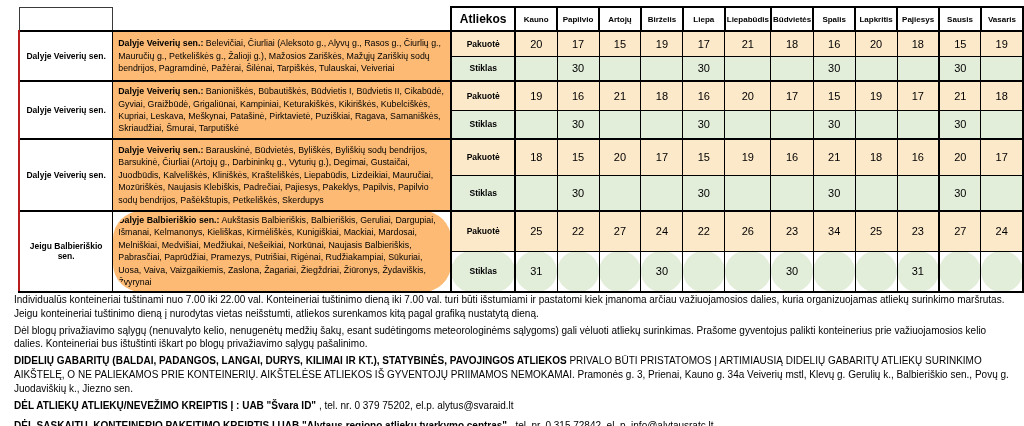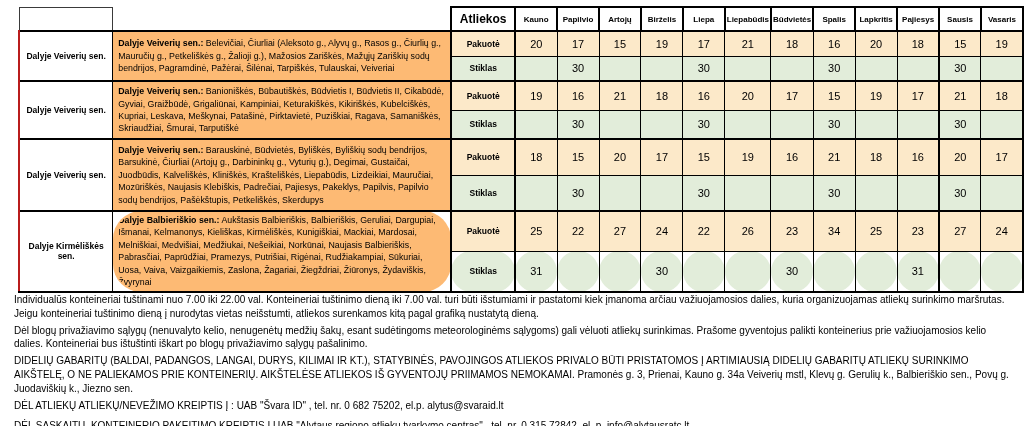--- a/index.html
+++ b/index.html
@@ -40,21 +40,21 @@
   td.num { text-align:center; font-size:11px; }
   tr.block-start td { border-top-width:2px; }
   .thick-left { border-left-width:2px !important; }
   .last-col { border-right-width:2px !important; }
   .last-block { border-bottom-width:2px !important;border-radius:28px; }
   .notes {
     position:absolute; left:14px; top:293px; width:1000px;
     font-size:10px; line-height:1.38;
   }
   .notes p { margin:0 0 3px 0; }
-  .notes .b { font-weight:normal; }
+  .notes .b { font-weight:bold; }
   .gap-top { margin-top:7px !important; }
 </style>
 </head>
 <body>
 
 <div class="sched-wrap">
   <table id="schedule-table">
     <colgroup id="cols">
         <col style="width: 94px;">
         <col style="width: 340px;">
@@ -182,21 +182,21 @@
           <td class="num" style="background: rgb(226, 237, 218);">30</td>
           <td class="num" style="background: rgb(226, 237, 218);"></td>
           <td class="num" style="background: rgb(226, 237, 218);"></td>
           <td class="num" style="background: rgb(226, 237, 218);">30</td>
           <td class="num" style="background: rgb(226, 237, 218);"></td>
           <td class="num" style="background: rgb(226, 237, 218);"></td>
           <td class="num thick-left" style="background: rgb(226, 237, 218);">30</td>
           <td class="num last-col" style="background: rgb(226, 237, 218);"></td>
         </tr>
         <tr class="block-start" style="height: 38px;">
-          <td class="region last-block" rowspan="2">Dalyje Kirmėliškės sen.</td>
+          <td class="region last-block" rowspan="2">Jeigu Balbieriškio sen.</td>
           <td class="streets last-block" rowspan="2"><span class="b">Dalyje Balbieriškio sen.:</span><span> Aukštasis Balbieriškis, Balbieriškis, Geruliai, Dargupiai, Išmanai, Kelmanonys, Kieliškas, Kirmėliškės, Kunigiškiai, Mackiai, Mardosai, Melniškiai, Medvišiai, Medžiukai, Nešeikiai, Norkūnai, Naujasis Balbieriškis, Pabrasčiai, Paprūdžiai, Pramezys, Putrišiai, Rigėnai, Rudžiakampiai, Sūkuriai, Uosa, Vaiva, Vaizgaikiemis, Zaslona, Žagariai, Žiegždriai, Žiūronys, Žydaviškis, Žvyrynai</span></td>
           <td class="type" style="background: rgb(252, 233, 201);">Pakuotė</td>
           <td class="num" style="background: rgb(252, 233, 201);">25</td>
           <td class="num" style="background: rgb(252, 233, 201);">22</td>
           <td class="num" style="background: rgb(252, 233, 201);">27</td>
           <td class="num" style="background: rgb(252, 233, 201);">24</td>
           <td class="num" style="background: rgb(252, 233, 201);">22</td>
           <td class="num" style="background: rgb(252, 233, 201);">26</td>
           <td class="num" style="background: rgb(252, 233, 201);">23</td>
           <td class="num" style="background: rgb(252, 233, 201);">34</td>
@@ -221,15 +221,15 @@
           <td class="num last-col last-block" style="background: rgb(226, 237, 218);"></td>
         </tr>
       </tbody>
   </table>
 </div>
 
 <div class="notes">
   <p><span class="b"></span><span>Individualūs konteineriai tuštinami nuo 7.00 iki 22.00 val. Konteineriai tuštinimo dieną iki 7.00 val. turi būti išstumiami ir pastatomi kiek įmanoma arčiau važiuojamosios dalies, kuria organizuojamas atliekų surinkimo maršrutas. Jeigu konteineriai tuštinimo dieną į nurodytas vietas neišstumti, atliekos surenkamos kitą pagal grafiką nustatytą dieną.</span></p>
   <p><span class="b"></span><span>Dėl blogų privažiavimo sąlygų (nenuvalyto kelio, nenugenėtų medžių šakų, esant sudėtingoms meteorologinėms sąlygoms) gali vėluoti atliekų surinkimas. Prašome gyventojus palikti konteinerius prie važiuojamosios kelio dalies. Konteineriai bus ištuštinti iškart po blogų privažiavimo sąlygų pašalinimo.</span></p>
   <p><span class="b">DIDELIŲ GABARITŲ (BALDAI, PADANGOS, LANGAI, DURYS, KILIMAI IR KT.), STATYBINĖS, PAVOJINGOS ATLIEKOS</span><span> PRIVALO BŪTI PRISTATOMOS Į ARTIMIAUSIĄ DIDELIŲ GABARITŲ ATLIEKŲ SURINKIMO AIKŠTELĘ, O NE PALIEKAMOS PRIE KONTEINERIŲ. AIKŠTELĖSE ATLIEKOS IŠ GYVENTOJŲ PRIIMAMOS NEMOKAMAI. Pramonės g. 3, Prienai,  Kauno g. 34a Veiverių mstl, Klevų g. Gerulių k., Balbieriškio sen., Povų g. Juodaviškių k., Jiezno sen.</span></p>
-  <p><span class="b">DĖL ATLIEKŲ ATLIEKŲ/NEVEŽIMO KREIPTIS Į : UAB "Švara ID"</span><span> , tel. nr. 0 682 75202, el.p.  alytus@svaraid.lt</span></p>
+  <p><span class="b">DĖL ATLIEKŲ ATLIEKŲ/NEVEŽIMO KREIPTIS Į : UAB "Švara ID"</span><span> , tel. nr. 0 379 75202, el.p.  alytus@svaraid.lt</span></p>
   <p class="gap-top"><span class="b">DĖL SĄSKAITŲ, KONTEINERIO PAKEITIMO KREIPTIS Į UAB "Alytaus regiono atliekų tvarkymo centras"</span><span> , tel. nr. 0 315 72842, el. p. info@alytausratc.lt</span></p>
 </div>
 
 </body></html>

